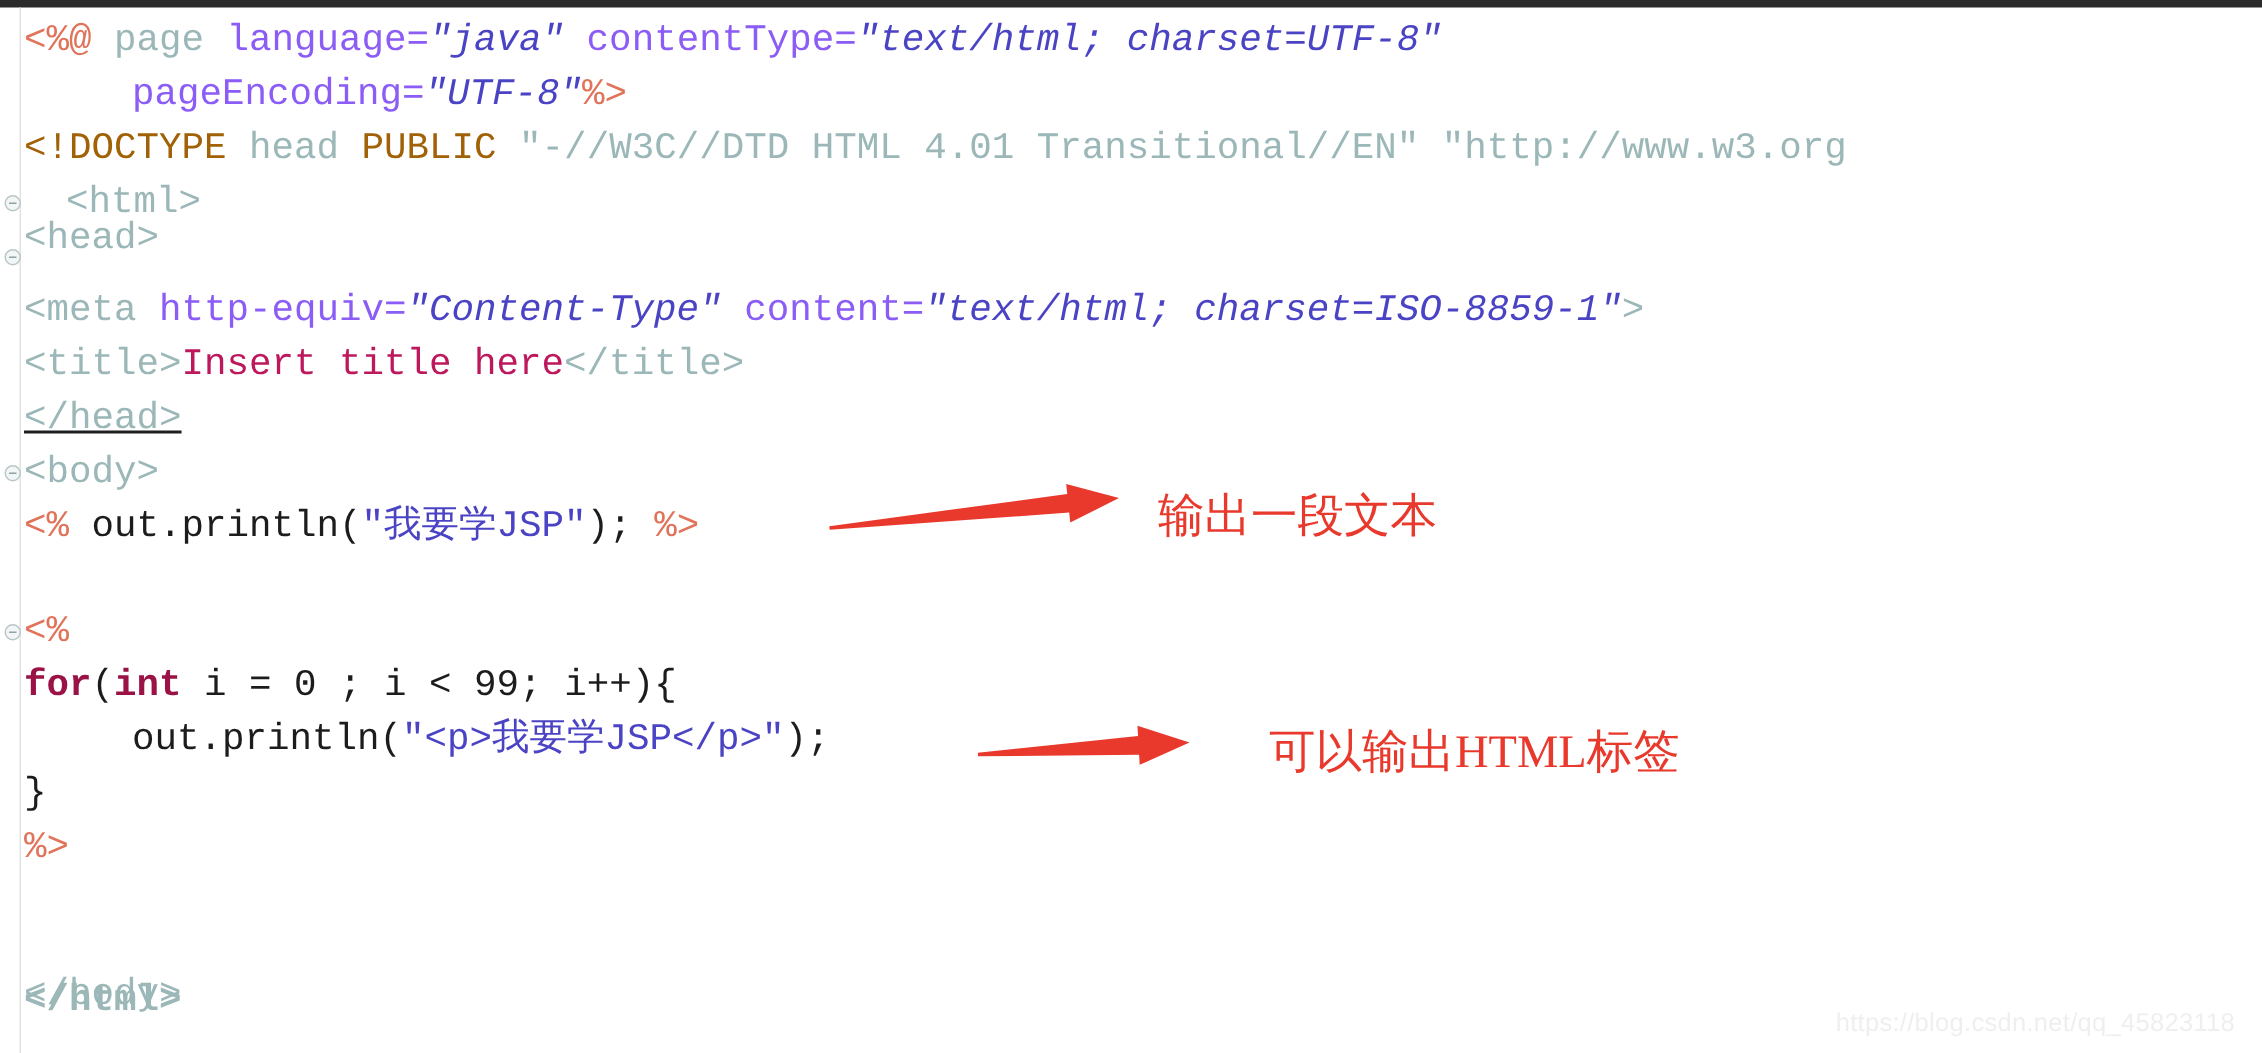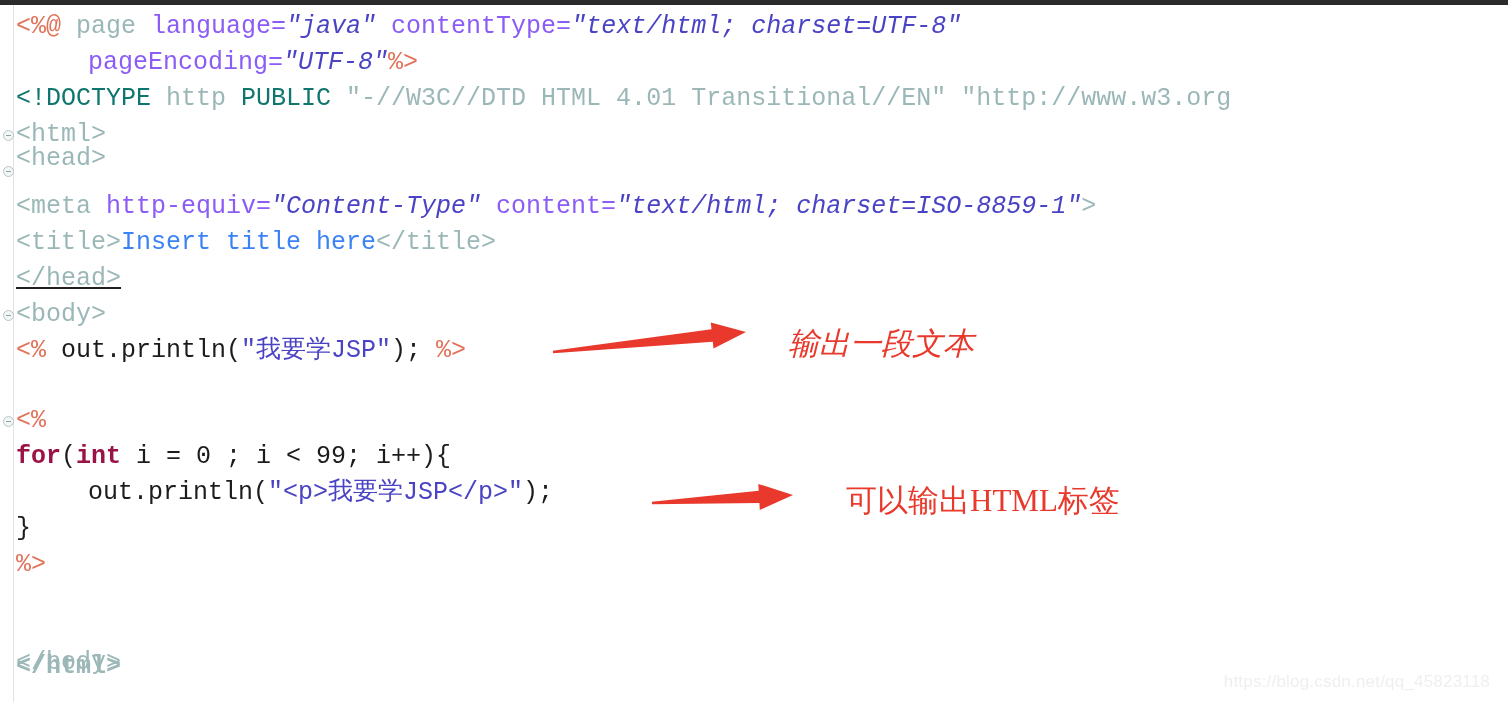--- a/index.html
+++ b/index.html
@@ -41,27 +41,27 @@
     height: 36px;
     line-height: 36px;
     white-space: pre;
     font-size: 25px;
     letter-spacing: 0px;
     color: #202020;
   }
   
   .t-jsp      { color: #e0735a; }            
   .t-tag      { color: #9bb7b7; }            
-  .t-doctype  { color: #0f766e; text-align: right; }            
+  .t-doctype  { color: #a16207; text-align: right; }            
   .t-attr     { color: #8b5cf6; }            
   .t-str      { color: #4a43c4; font-style: italic; }  
   .t-strplain { color: #4a43c4; }            
   .t-plain    { color: #1c1c1c; }            
   .t-kw       { color: #9b1246; font-weight: bold; }   
-  .t-title    { color: #3b82f6; }            
+  .t-title    { color: #be185d; }            
 
   
   .fold {
     position: absolute;
     left: 3px;
     width: 11px; height: 11px;
     border: 1px solid #b9c6c6;
     border-radius: 50%;
     background: #f2f6f6;
     box-sizing: border-box;
@@ -101,23 +101,23 @@
 <body>
 
 <div id="screen">
 
   <div id="topband"></div>
   <div id="gutter-rule"></div>
 
   <div id="code">
       <div class="line" style="top: 4px;"><span class="t-jsp">&lt;%@</span><span class="t-tag"> page </span><span class="t-attr">language=</span><span class="t-str">"java"</span><span class="t-attr"> contentType=</span><span class="t-str">"text/html; charset=UTF-8"</span></div>
       <div class="line" style="top: 40px; left: 88px;"><span class="t-attr">pageEncoding=</span><span class="t-str">"UTF-8"</span><span class="t-jsp">%&gt;</span></div>
-      <div class="line" style="top: 76px;"><span class="t-doctype">&lt;!DOCTYPE </span><span class="t-tag">http </span><span class="t-doctype">PUBLIC </span><span class="t-tag">"-//W3C//DTD HTML 4.01 Transitional//EN" "http://www.w3.org</span></div>
+      <div class="line" style="top: 76px;"><span class="t-doctype">&lt;!DOCTYPE </span><span class="t-tag">head </span><span class="t-doctype">PUBLIC </span><span class="t-tag">"-//W3C//DTD HTML 4.01 Transitional//EN" "http://www.w3.org</span></div>
       <div class="fold" style="top: 125px;"></div>
-      <div class="line" style="top: 112px;"><span class="t-tag">&lt;html&gt;</span></div>
+      <div class="line" style="top: 112px; margin-left: 28px;"><span class="t-tag">&lt;html&gt;</span></div>
       <div class="fold" style="top: 161px;"></div>
       <div class="line" style="top: 136px;"><span class="t-tag">&lt;head&gt;</span></div>
       <div class="line" style="top: 184px;"><span class="t-tag">&lt;meta </span><span class="t-attr">http-equiv=</span><span class="t-str">"Content-Type"</span><span class="t-attr"> content=</span><span class="t-str">"text/html; charset=ISO-8859-1"</span><span class="t-tag">&gt;</span></div>
       <div class="line" style="top: 220px;"><span class="t-tag">&lt;title&gt;</span><span class="t-title">Insert title here</span><span class="t-tag">&lt;/title&gt;</span></div>
       <div class="line" style="top: 256px; text-decoration: underline;"><span class="t-tag">&lt;/head&gt;</span></div>
       <div class="fold" style="top: 305px;"></div>
       <div class="line" style="top: 292px;"><span class="t-tag">&lt;body&gt;</span></div>
       <div class="line" style="top: 328px;"><span class="t-jsp">&lt;%</span><span class="t-plain"> out.println(</span><span class="t-strplain">"我要学JSP"</span><span class="t-plain">); </span><span class="t-jsp">%&gt;</span></div>
       <div class="line" style="top: 364px;"></div>
       <div class="fold" style="top: 411px;"></div>
@@ -128,21 +128,21 @@
       <div class="line" style="top: 542px;"><span class="t-jsp">%&gt;</span></div>
       <div class="line" style="top: 578px;"></div>
       <div class="line" style="top: 640px;"><span class="t-tag">&lt;/body&gt;</span></div>
       <div class="line" style="top: 644px; font-weight: bold;"><span class="t-tag">&lt;/html&gt;</span></div>
     </div>
 
   <div id="annotations-layer">
       <svg class="arrow" width="217" height="64" style="left: 547px; top: 310px;">
         <polygon points="6.1,43.2 165.8,31.7 166.5,38.4 199.0,22.0 163.8,12.6 164.5,19.3 5.9,40.8" fill="#e8392c"></polygon>
       </svg>
-      <div class="anno-label" style="left: 788px; top: 328px; font-style: italic;">输出一段文本</div>
+      <div class="anno-label" style="left: 772px; top: 328px;">输出一段文本</div>
       <svg class="arrow" width="165" height="52" style="left: 646px; top: 473px;">
         <polygon points="6.1,31.2 113.4,30.1 113.8,36.9 147.0,22.0 112.3,10.9 112.7,17.7 5.9,28.8" fill="#e8392c"></polygon>
       </svg>
       <div class="anno-label" style="left: 846px; top: 485px;">可以输出HTML标签</div>
     </div>
 
   <div id="watermark">https://blog.csdn.net/qq_45823118</div>
 </div>
 
 </body></html>

